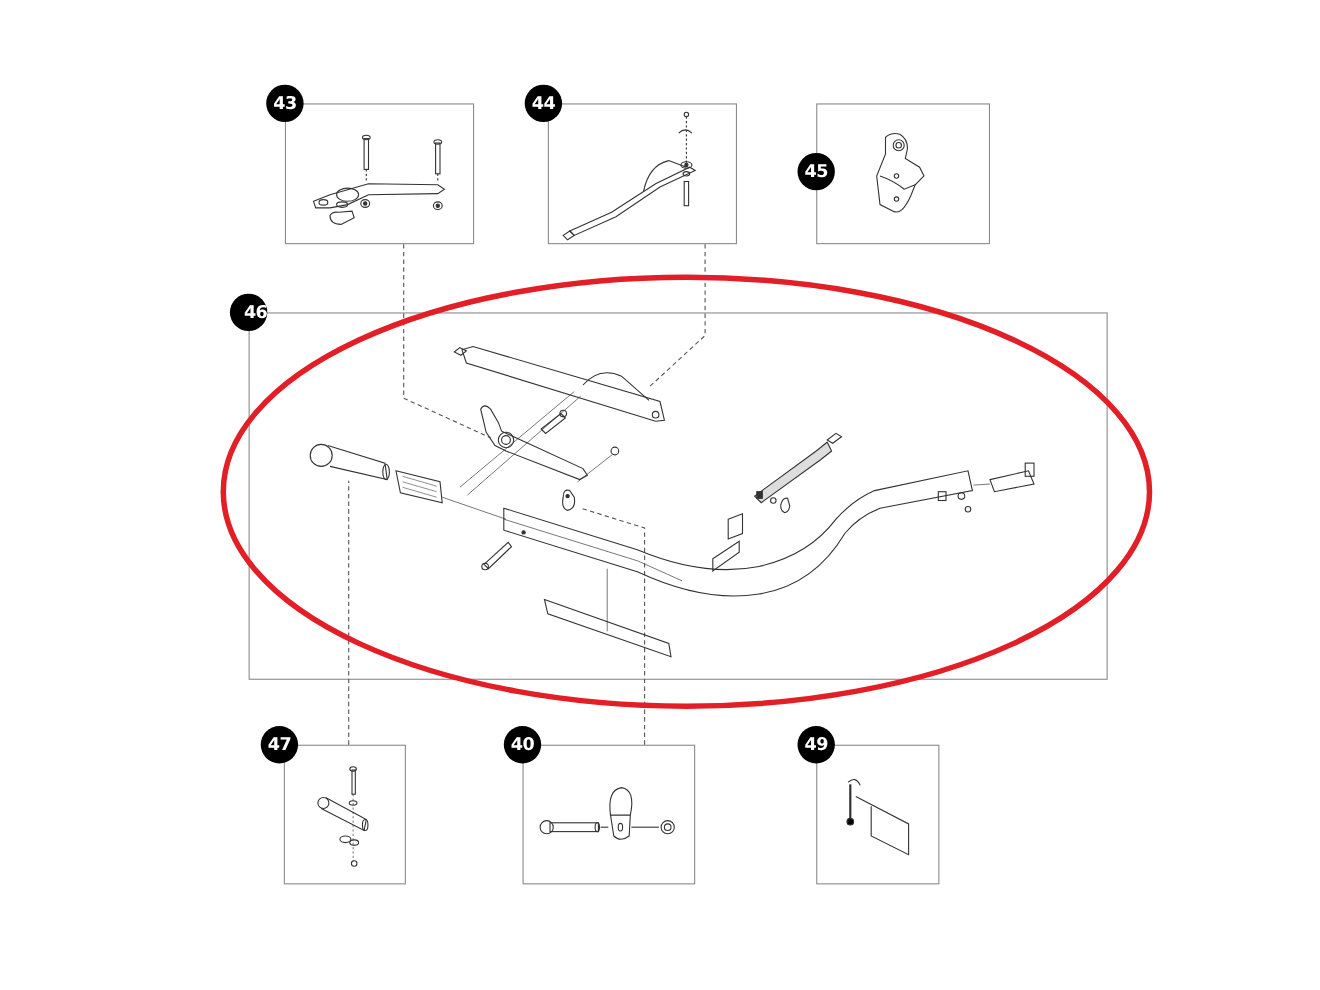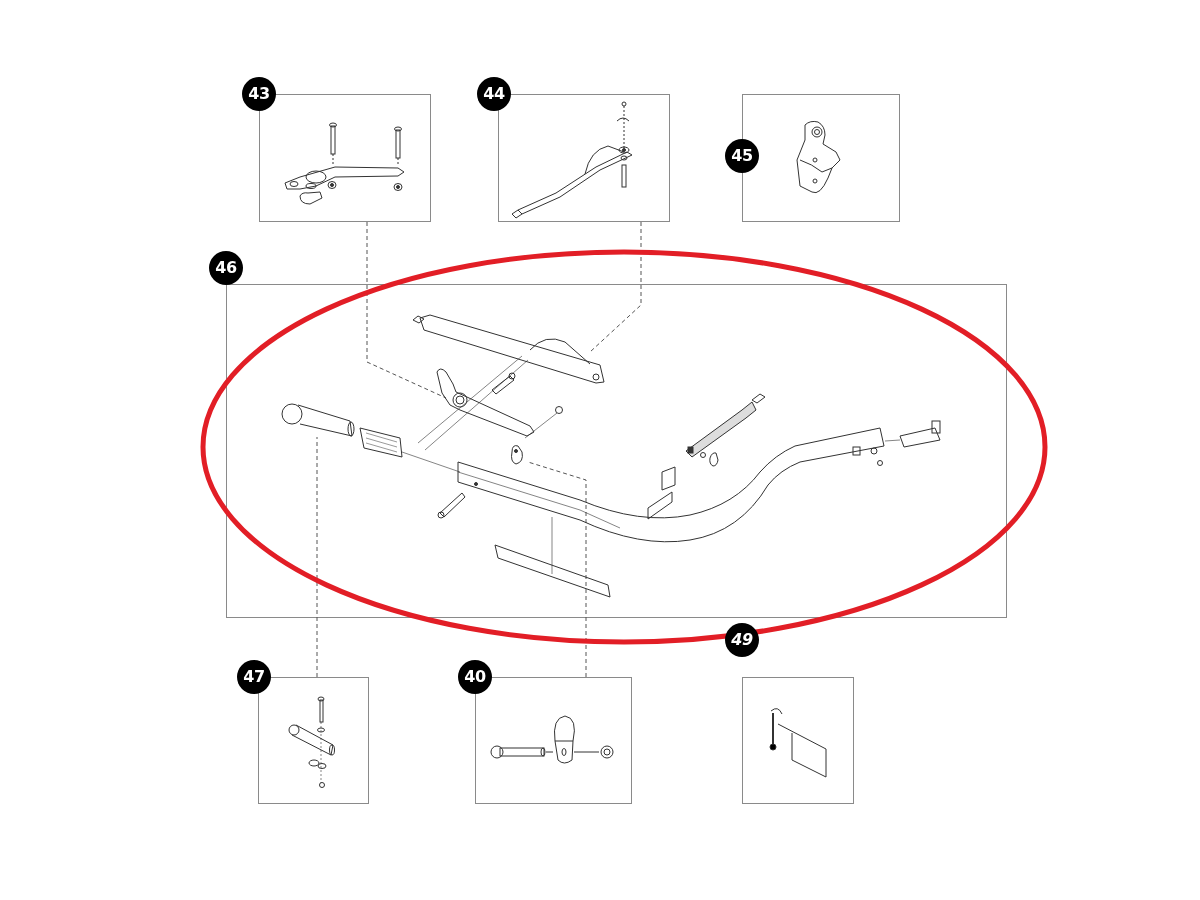--- a/index.html
+++ b/index.html
@@ -169,17 +169,17 @@
         <path d="M778,724 L826,749 L826,777 L792,760 L792,733"></path>
       </g>
     </g>
 
     <ellipse cx="624" cy="447" rx="421" ry="195" fill="none" stroke="#e21e26" stroke-width="5"></ellipse>
   </svg>
 
   <div class="badge" style="left:259px;top:94px;">43</div>
   <div class="badge" style="left:494px;top:94px;">44</div>
   <div class="badge" style="left:742px;top:108px;margin-top:48px;">45</div>
-  <div class="badge" style="left:226px;top:268px;">46</div>
+  <div class="badge" style="left:226px;top:284px;text-align:right;">46</div>
   <div class="badge" style="left:254px;top:677px;">47</div>
   <div class="badge" style="left:475px;top:677px;">40</div>
-  <div class="badge" style="left:742px;top:640px;font-style:italic;">49</div>
+  <div class="badge" style="left:742px;top:677px;">49</div>
 </div>
 
 </body></html>

